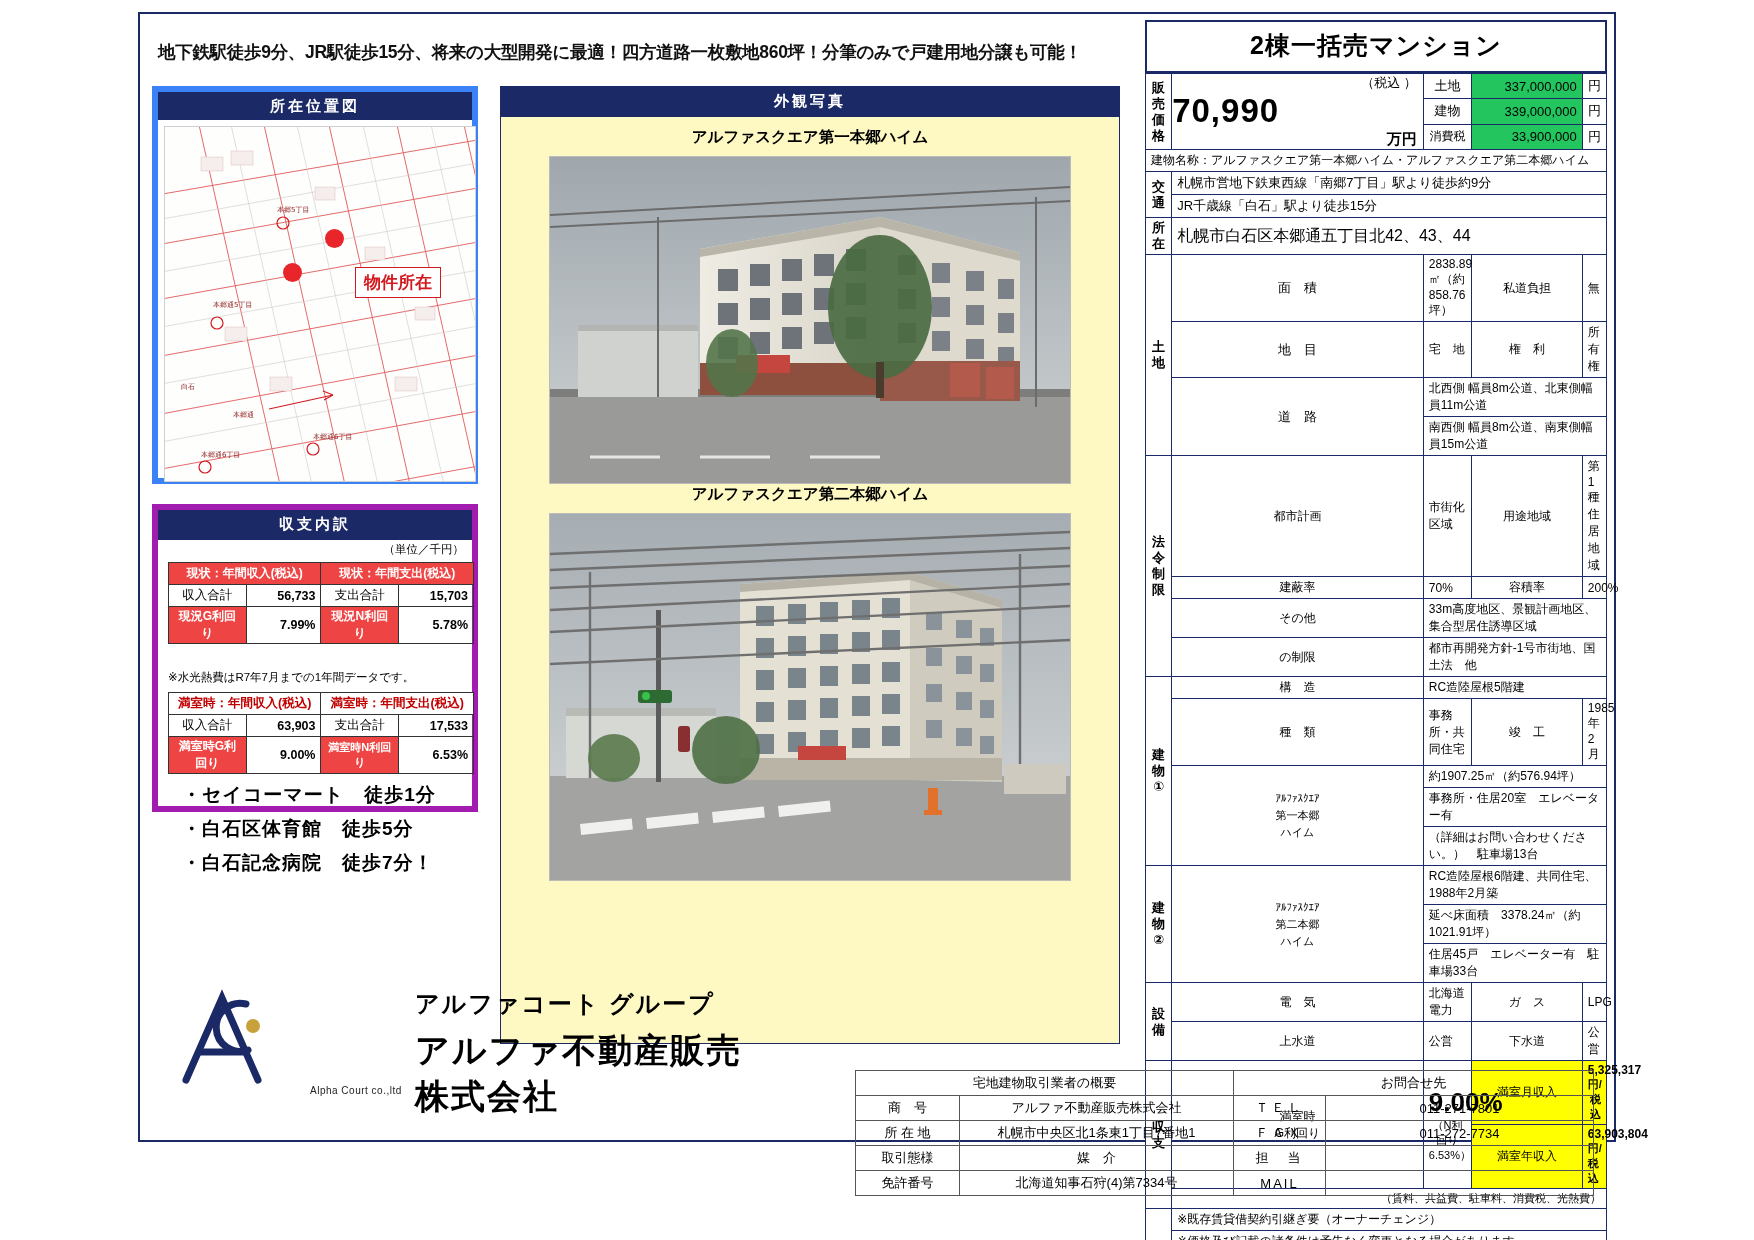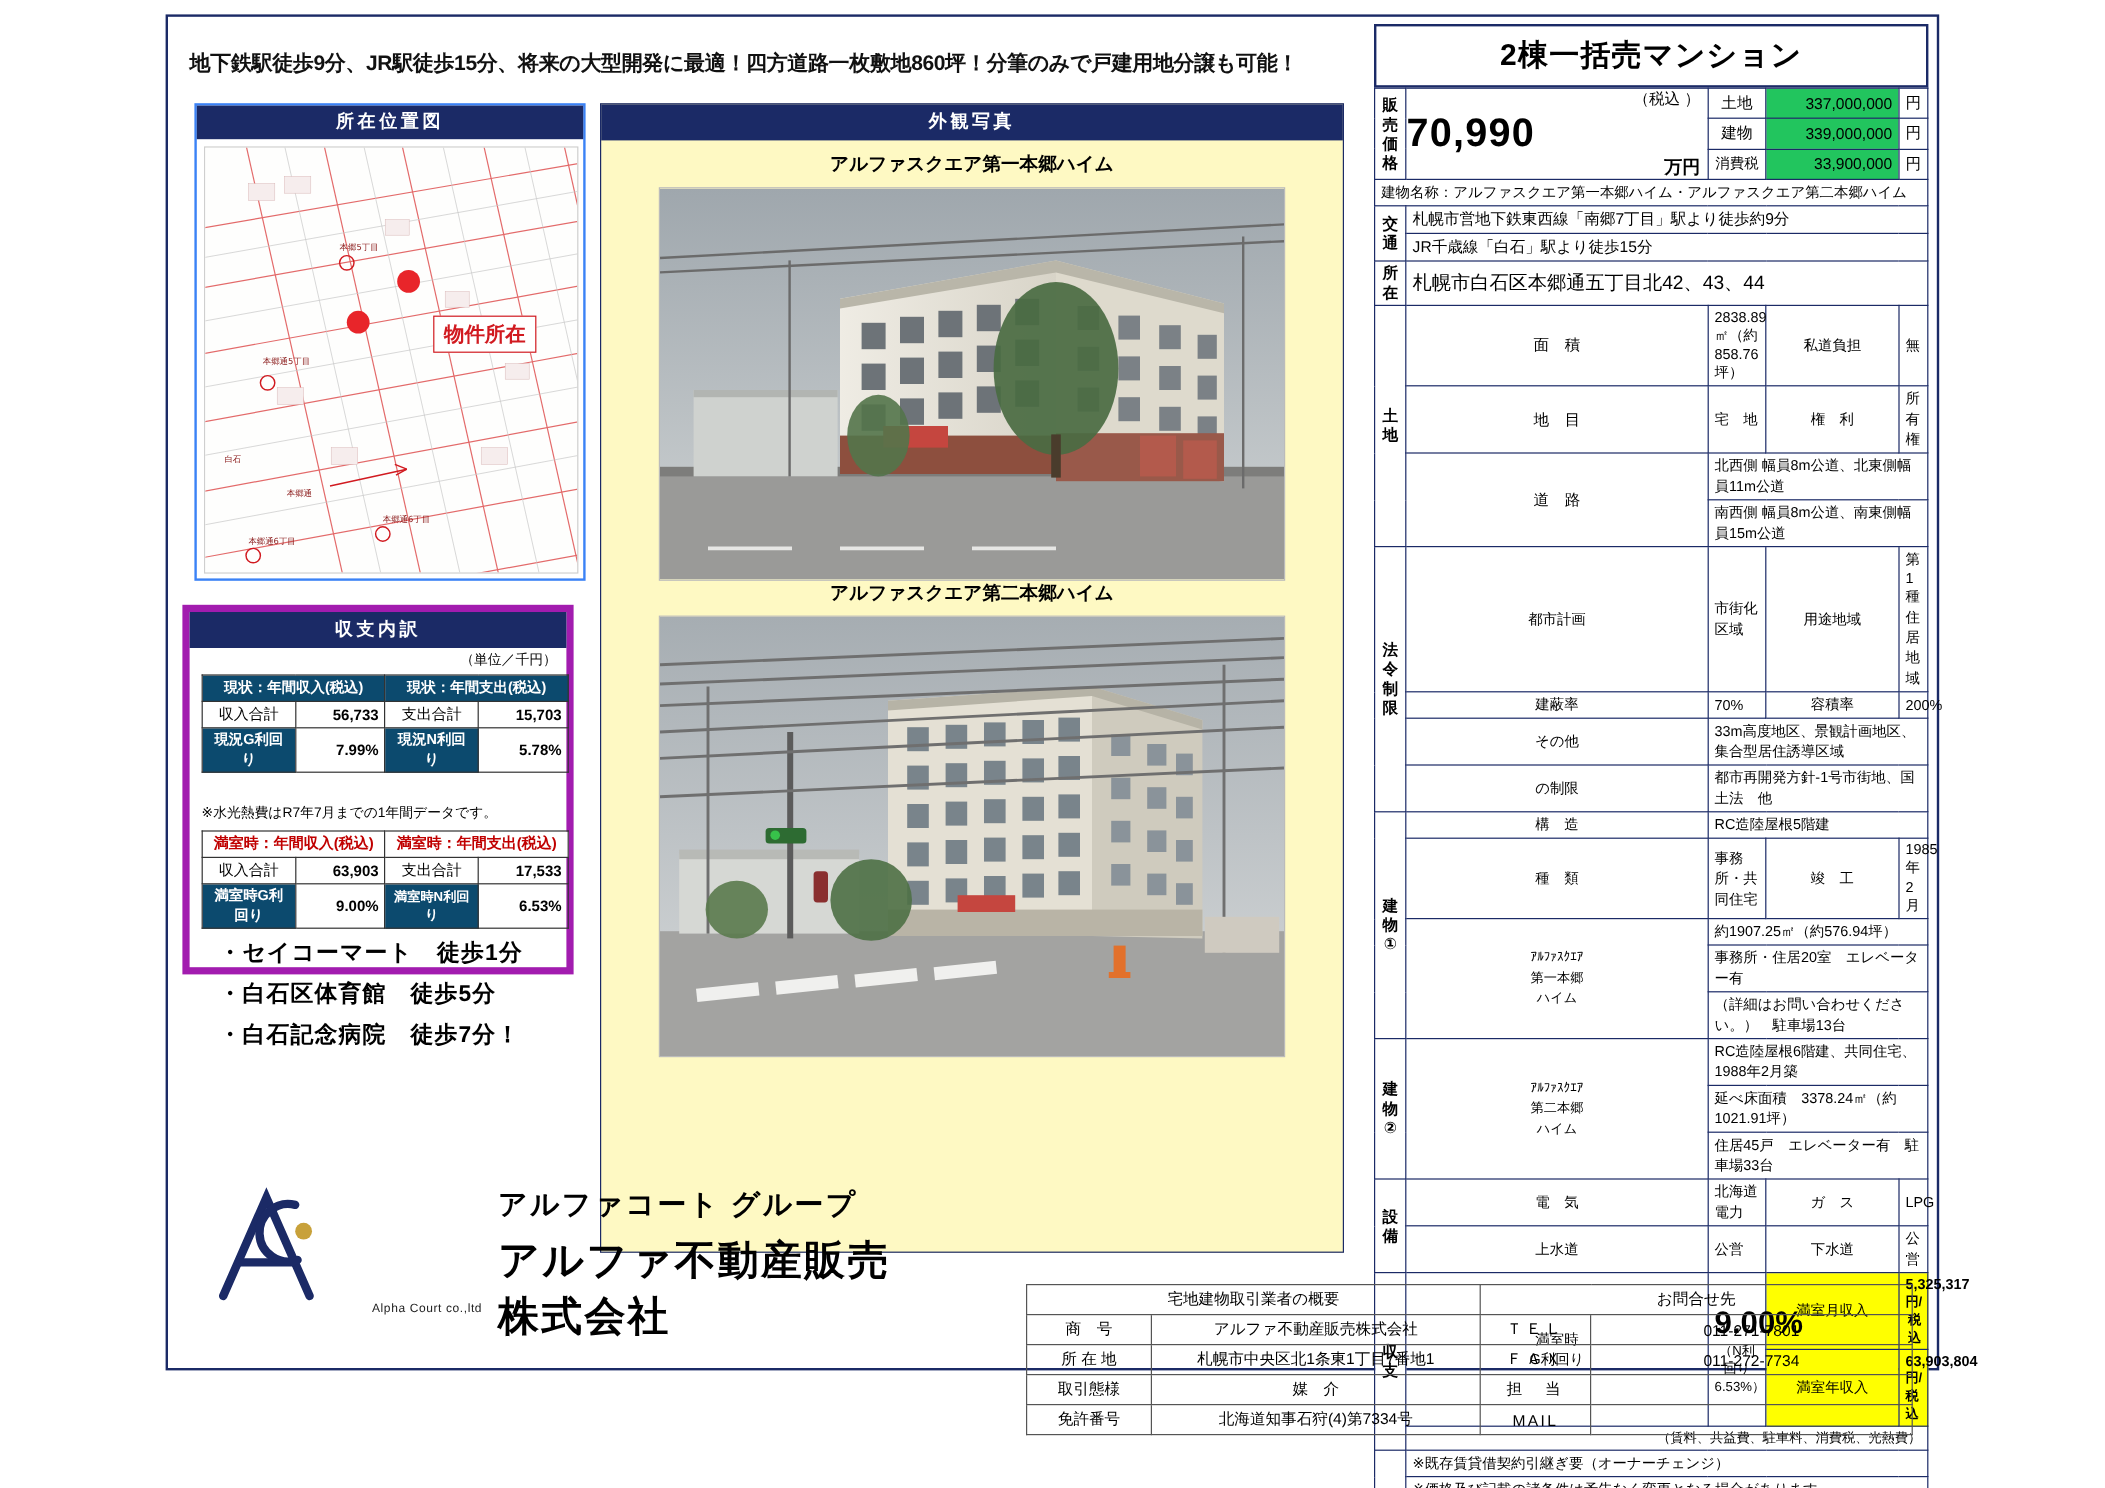--- a/index.html
+++ b/index.html
@@ -44,23 +44,23 @@
     text-align: center;
     font-size: 15px;
     font-weight: bold;
     letter-spacing: 3px;
     padding: 5px 0 6px 0;
     box-sizing: border-box;
   }
   
   .map-box {
     position: absolute;
-    left: 162px; top: 86px;
+    left: 152px; top: 86px;
     width: 326px; height: 398px;
-    border: 2px solid #3b82f6;
+    border: 6px solid #3b82f6;
     box-sizing: border-box;
     background: #fff;
   }
   .map-title { height: 28px; line-height: 18px; }
   .map-canvas {
     position: absolute;
     left: 6px; top: 34px;
     width: 312px; height: 356px;
     background: #fdfdfb;
     border: 1px solid #cfcfcf;
@@ -105,21 +105,21 @@
     border-collapse: collapse;
     font-size: 12.5px;
   }
   table.income td {
     border: 1px solid #333;
     height: 22px;
     padding: 1px 5px;
     box-sizing: border-box;
   }
   .cell-dark {
-    background: #0c4a6e;
+    background: #ef4444;
     color: #fff;
     font-weight: bold;
     text-align: center;
     font-size: 12px;
   }
   .cell-lbl { text-align: center; font-size: 12.5px; }
   .cell-val { text-align: right; font-weight: bold; }
   .red-head {
     background: #fff;
     color: #c00000;

